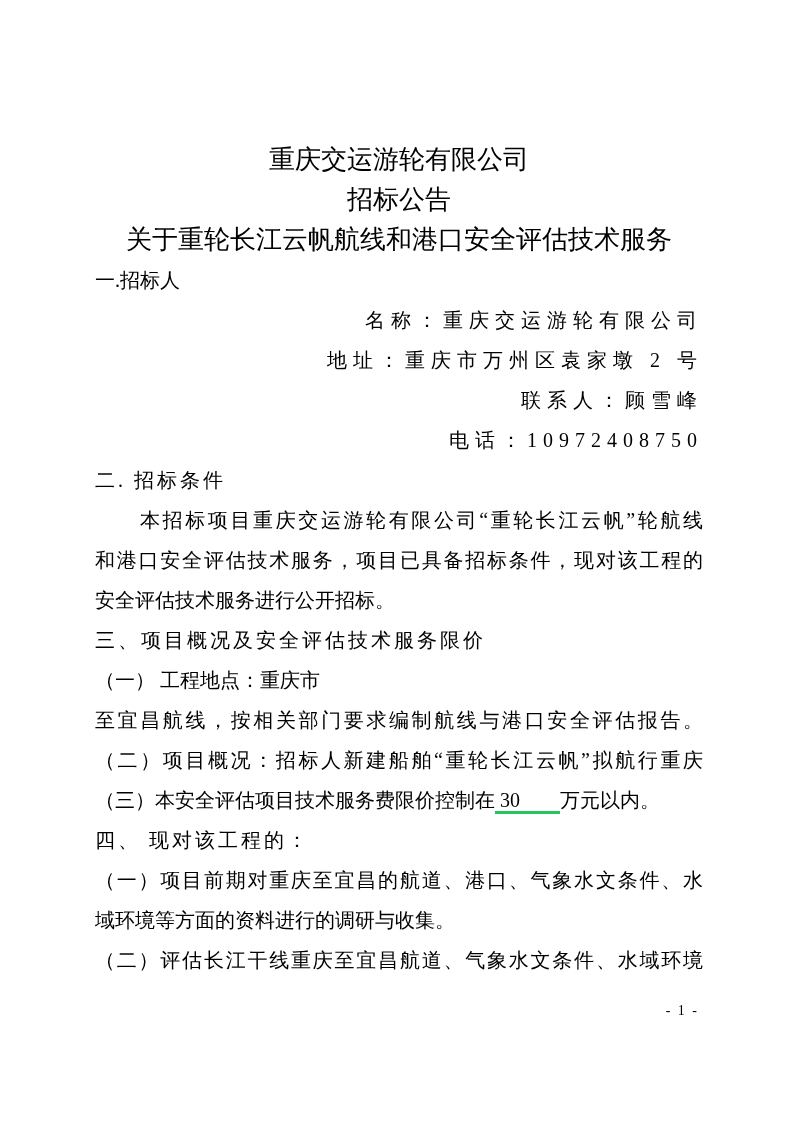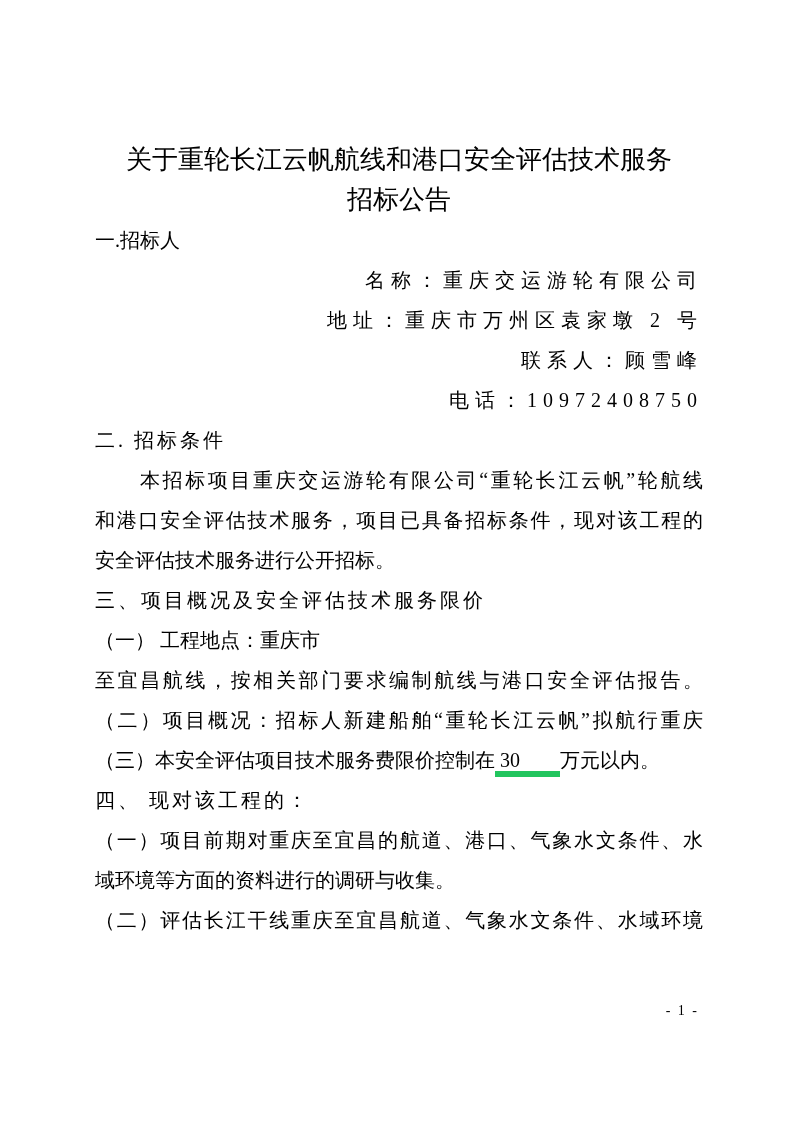--- a/index.html
+++ b/index.html
@@ -44,39 +44,40 @@
     letter-spacing: 3px;
   }
   .fill {
     text-align: justify;
     text-align-last: justify;
   }
   .indent {
     text-indent: 45px;
   }
   .blank {
-    border-bottom: 6px solid #22c55e;
+    border-bottom: 3px solid #22c55e;
     white-space: pre;
   }
   .pagenum {
     position: absolute;
     top: 1003px;
     right: 94px;
     font-size: 14px;
     letter-spacing: 2px;
   }
 </style>
 </head>
 <body>
 
 <div class="page">
   <div class="content">
 
+    <h1 class="title">重庆交运游轮有限公司</h1>
+    <h1 class="title">招标公告</h1>
     <h1 class="title">关于重轮长江云帆航线和港口安全评估技术服务</h1>
-    <h1 class="title">招标公告</h1>
 
     <div class="bline">一.招标人</div>
     <div class="bline spaced">名称：重庆交运游轮有限公司</div>
     <div class="bline spaced">地址：重庆市万州区袁家墩 2 号</div>
     <div class="bline spaced">联系人：顾雪峰</div>
     <div class="bline spaced">电话：10972408750</div>
 
     <div class="bline ls3">二. 招标条件</div>
     <div class="bline fill indent">本招标项目重庆交运游轮有限公司“重轮长江云帆”轮航线</div>
     <div class="bline fill">和港口安全评估技术服务，项目已具备招标条件，现对该工程的</div>

